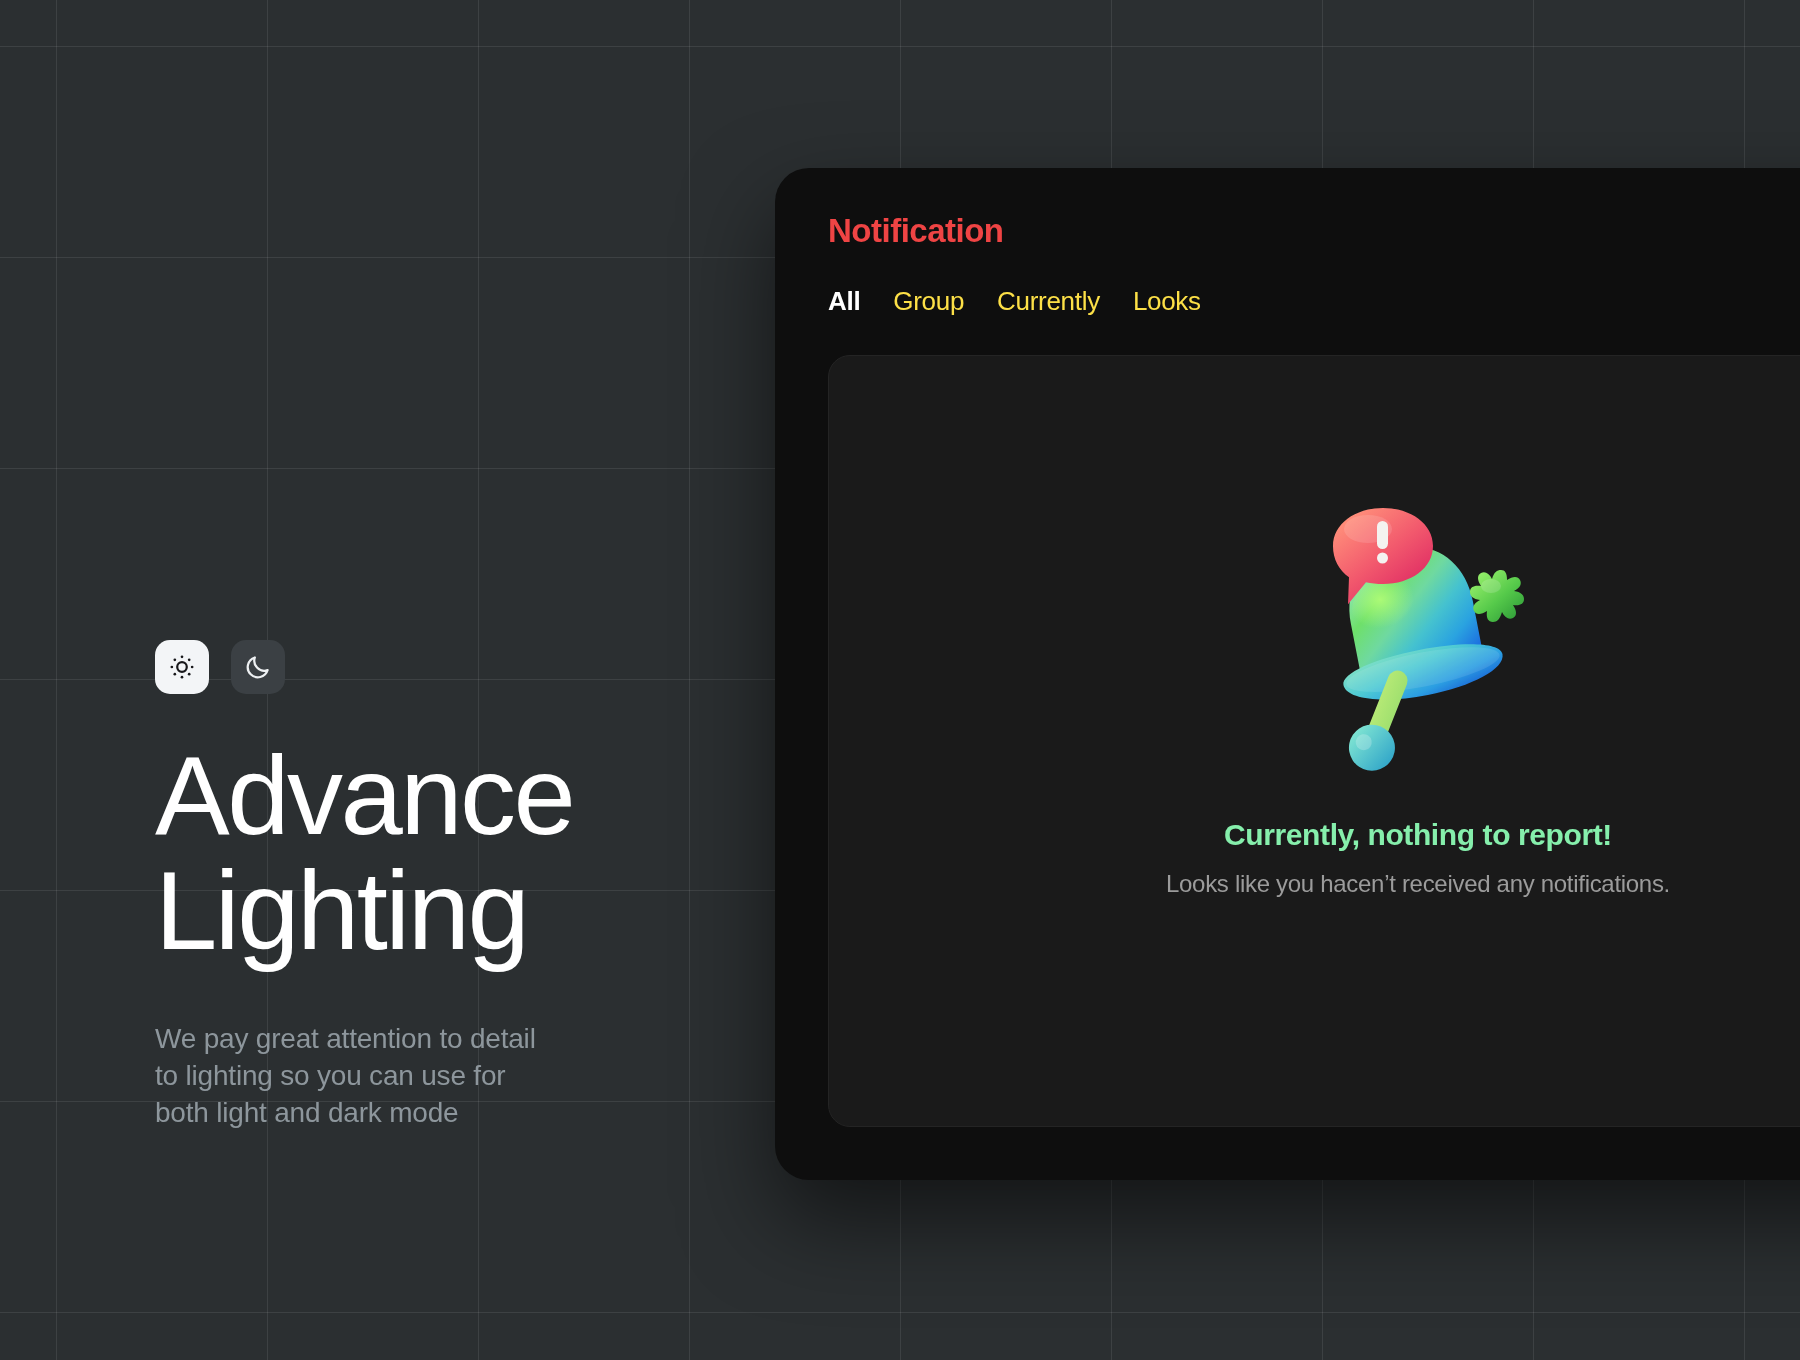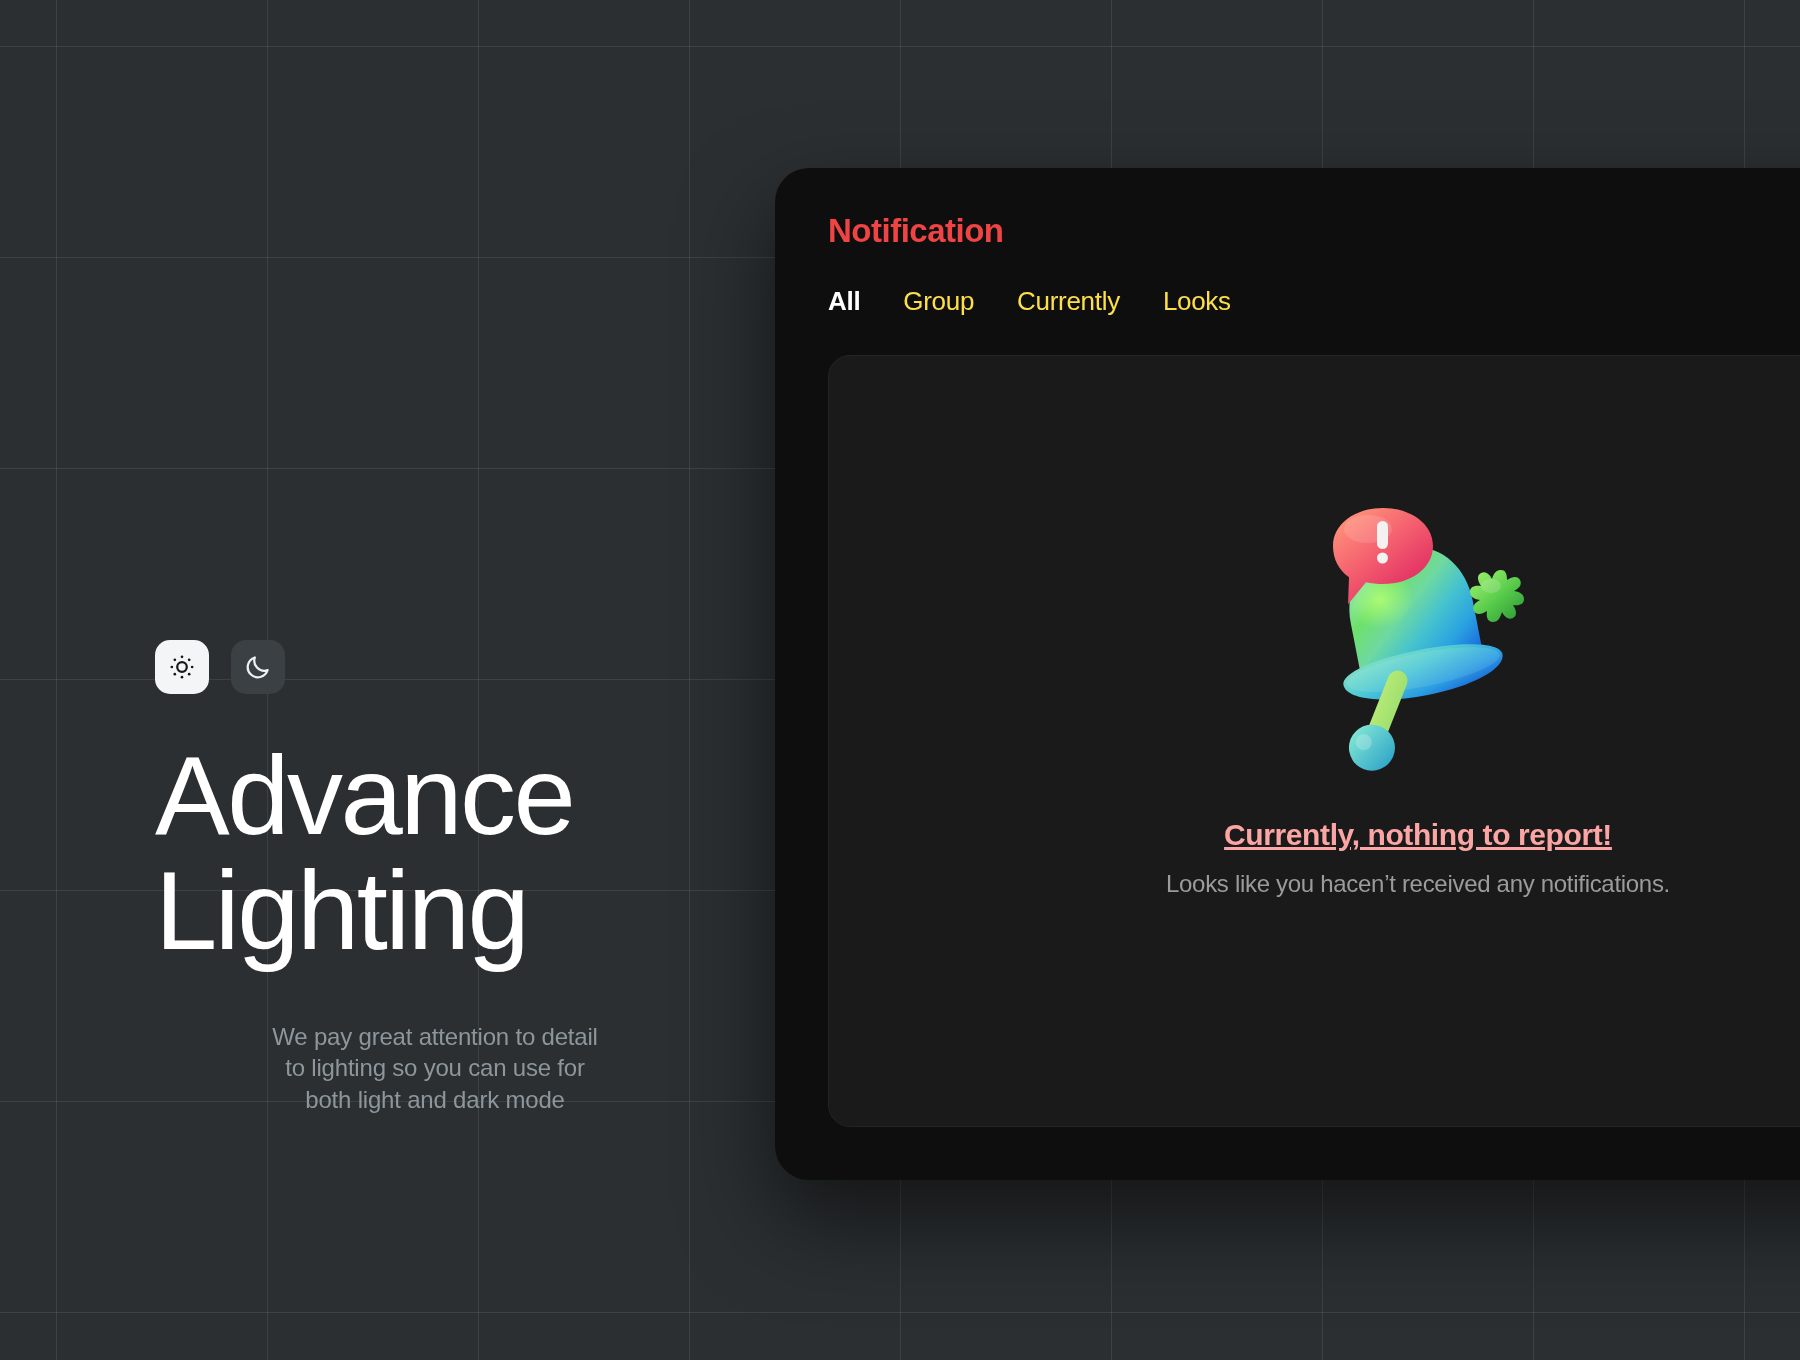--- a/index.html
+++ b/index.html
@@ -52,26 +52,25 @@
     font-size:112px;
     line-height:1.03;
     font-weight:400;
     color:#ffffff;
     letter-spacing:-2.5px;
     margin-bottom:52px;
     white-space:pre-line;
   }
 
   #hero-sub {
-    font-size:24px;
+    font-size:28px;
     line-height:1.32;
     color:#8d969c;
     letter-spacing:-0.2px;
     white-space:pre-line;
-    text-align:center;
   }
 
   
   #panel {
     position:absolute;
     left:775px; top:168px;
     width:1180px; height:1012px;
     background:#0e0e0e;
     border-radius:34px;
     box-shadow:0 40px 90px rgba(0,0,0,0.55);
@@ -93,21 +92,21 @@
     font-size:33px;
     font-weight:700;
     color:#ef4444;
     letter-spacing:-0.5px;
   }
 
   #tabs {
     position:absolute;
     left:53px; top:118px;
     display:flex;
-    gap:43px;
+    gap:33px;
     align-items:flex-end;
   }
 
   .tab {
     font-size:26px;
     color:#fde047;
     letter-spacing:-0.3px;
     cursor:pointer;
     white-space:nowrap;
   }
@@ -128,24 +127,23 @@
   #bell-wrap {
     margin-top:138px;
     width:290px; height:290px;
     position:relative;
   }
 
   #empty-title {
     margin-top:34px;
     font-size:30px;
     font-weight:700;
-    color:#fca5a5;
+    color:#86efac;
     letter-spacing:-0.4px;
     text-align:center;
-    text-decoration:underline;
   }
 
   #empty-sub {
     margin-top:18px;
     font-size:24px;
     color:#9b9b9b;
     letter-spacing:-0.3px;
     text-align:center;
   }
 </style>

